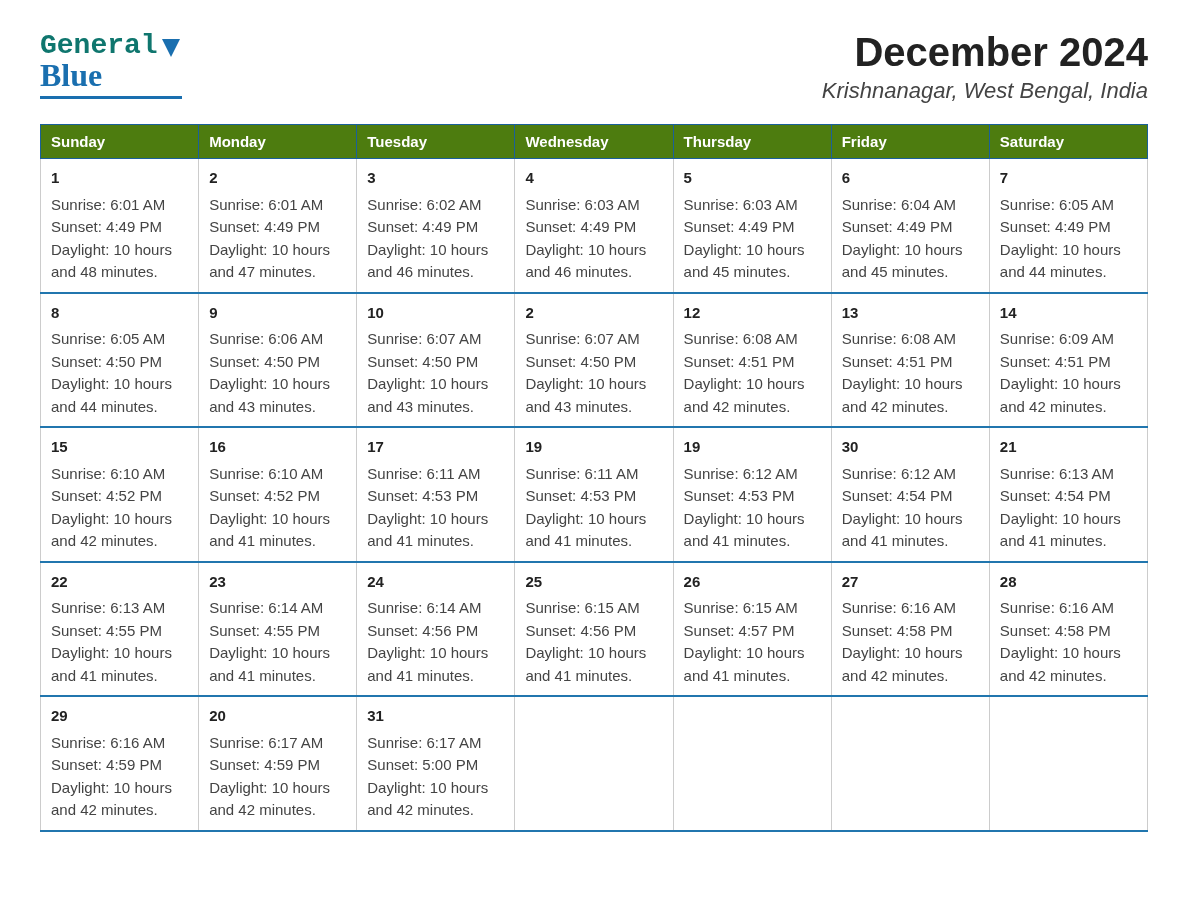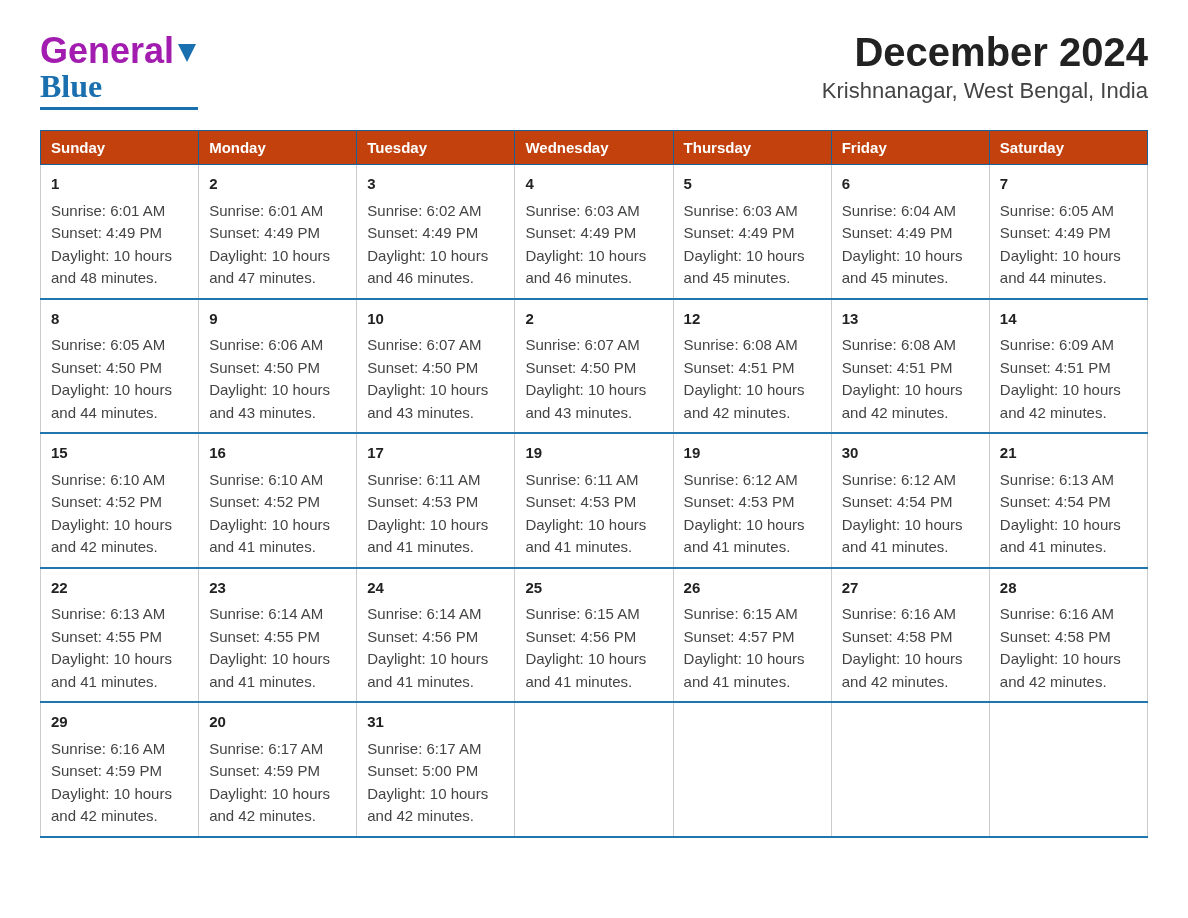--- a/index.html
+++ b/index.html
@@ -26,28 +26,29 @@
     .month-title {
       font-size: 40px;
       font-weight: bold;
       color: #222;
       line-height: 1.1;
     }
     .location-title {
       font-size: 22px;
       color: #444;
       margin-top: 4px;
+      font-style: italic;
     }
     table {
       width: 100%;
       border-collapse: collapse;
       table-layout: fixed;
     }
     thead tr th {
-      background: #c2410c;
+      background: #4d7c0f;
       color: #fff;
       font-size: 15px;
       font-weight: bold;
       padding: 8px 10px;
       text-align: left;
       border: 1px solid #1a6099;
     }
     tbody tr td {
       vertical-align: top;
       padding: 8px 10px;
@@ -74,21 +75,21 @@
     .empty-cell {
       background: #fff;
     }
   </style>
 </head>
 <body>
 
 <div class="header">
   <div class="logo">
     <div style="display:flex;align-items:center;">
-      <span style="font-size:36px;font-weight:bold;color:#a21caf;">General</span>
+      <span style="font-size:28px;font-weight:bold;color:#0f766e;font-family:Liberation Mono, monospace;">General</span>
       <svg width="22" height="22" viewBox="0 0 22 22" style="margin-left:2px;margin-top:4px;">
         <polygon points="2,2 20,2 11,20" fill="#1a6faf"></polygon>
       </svg>
     </div>
     <div style="margin-top:-4px;display:flex;align-items:center;font-family:Liberation Serif, serif;">
       <span style="font-size:32px;font-weight:bold;color:#1a6faf;">Blue</span>
     </div>
     <div style="height:3px;background:#1a6faf;width:100%;margin-top:2px;"></div>
   </div>
   <div class="title-block">

